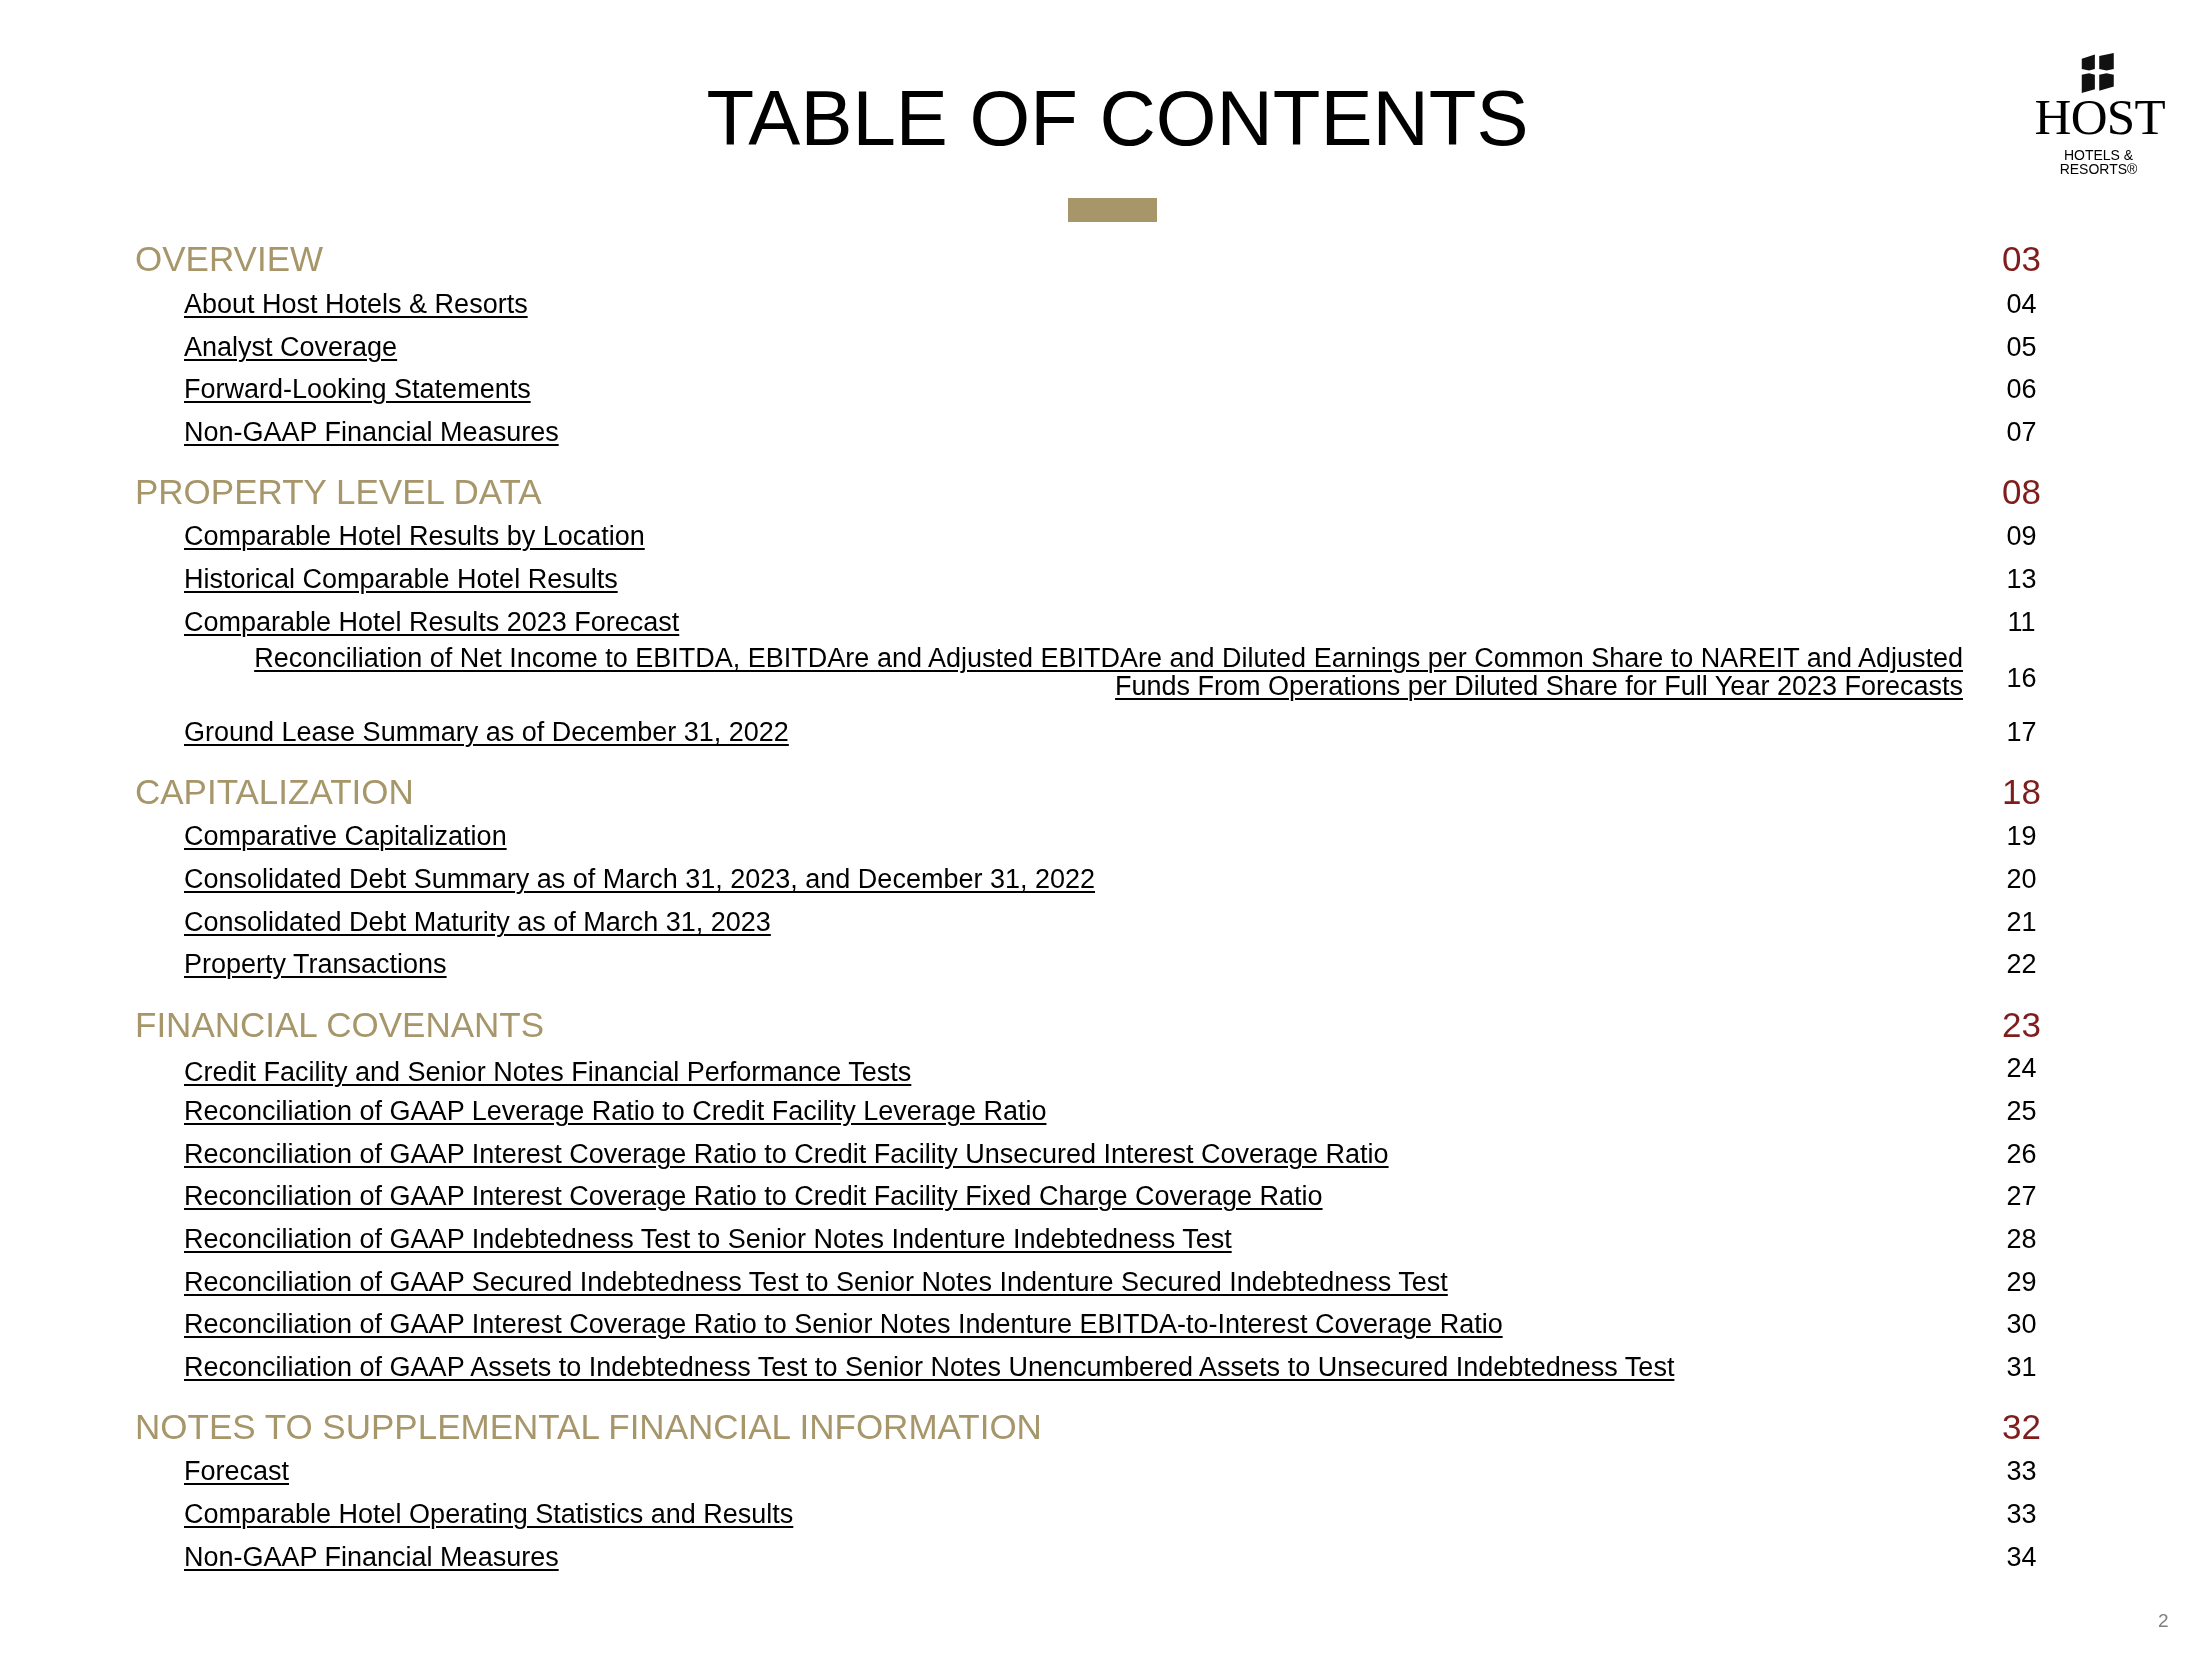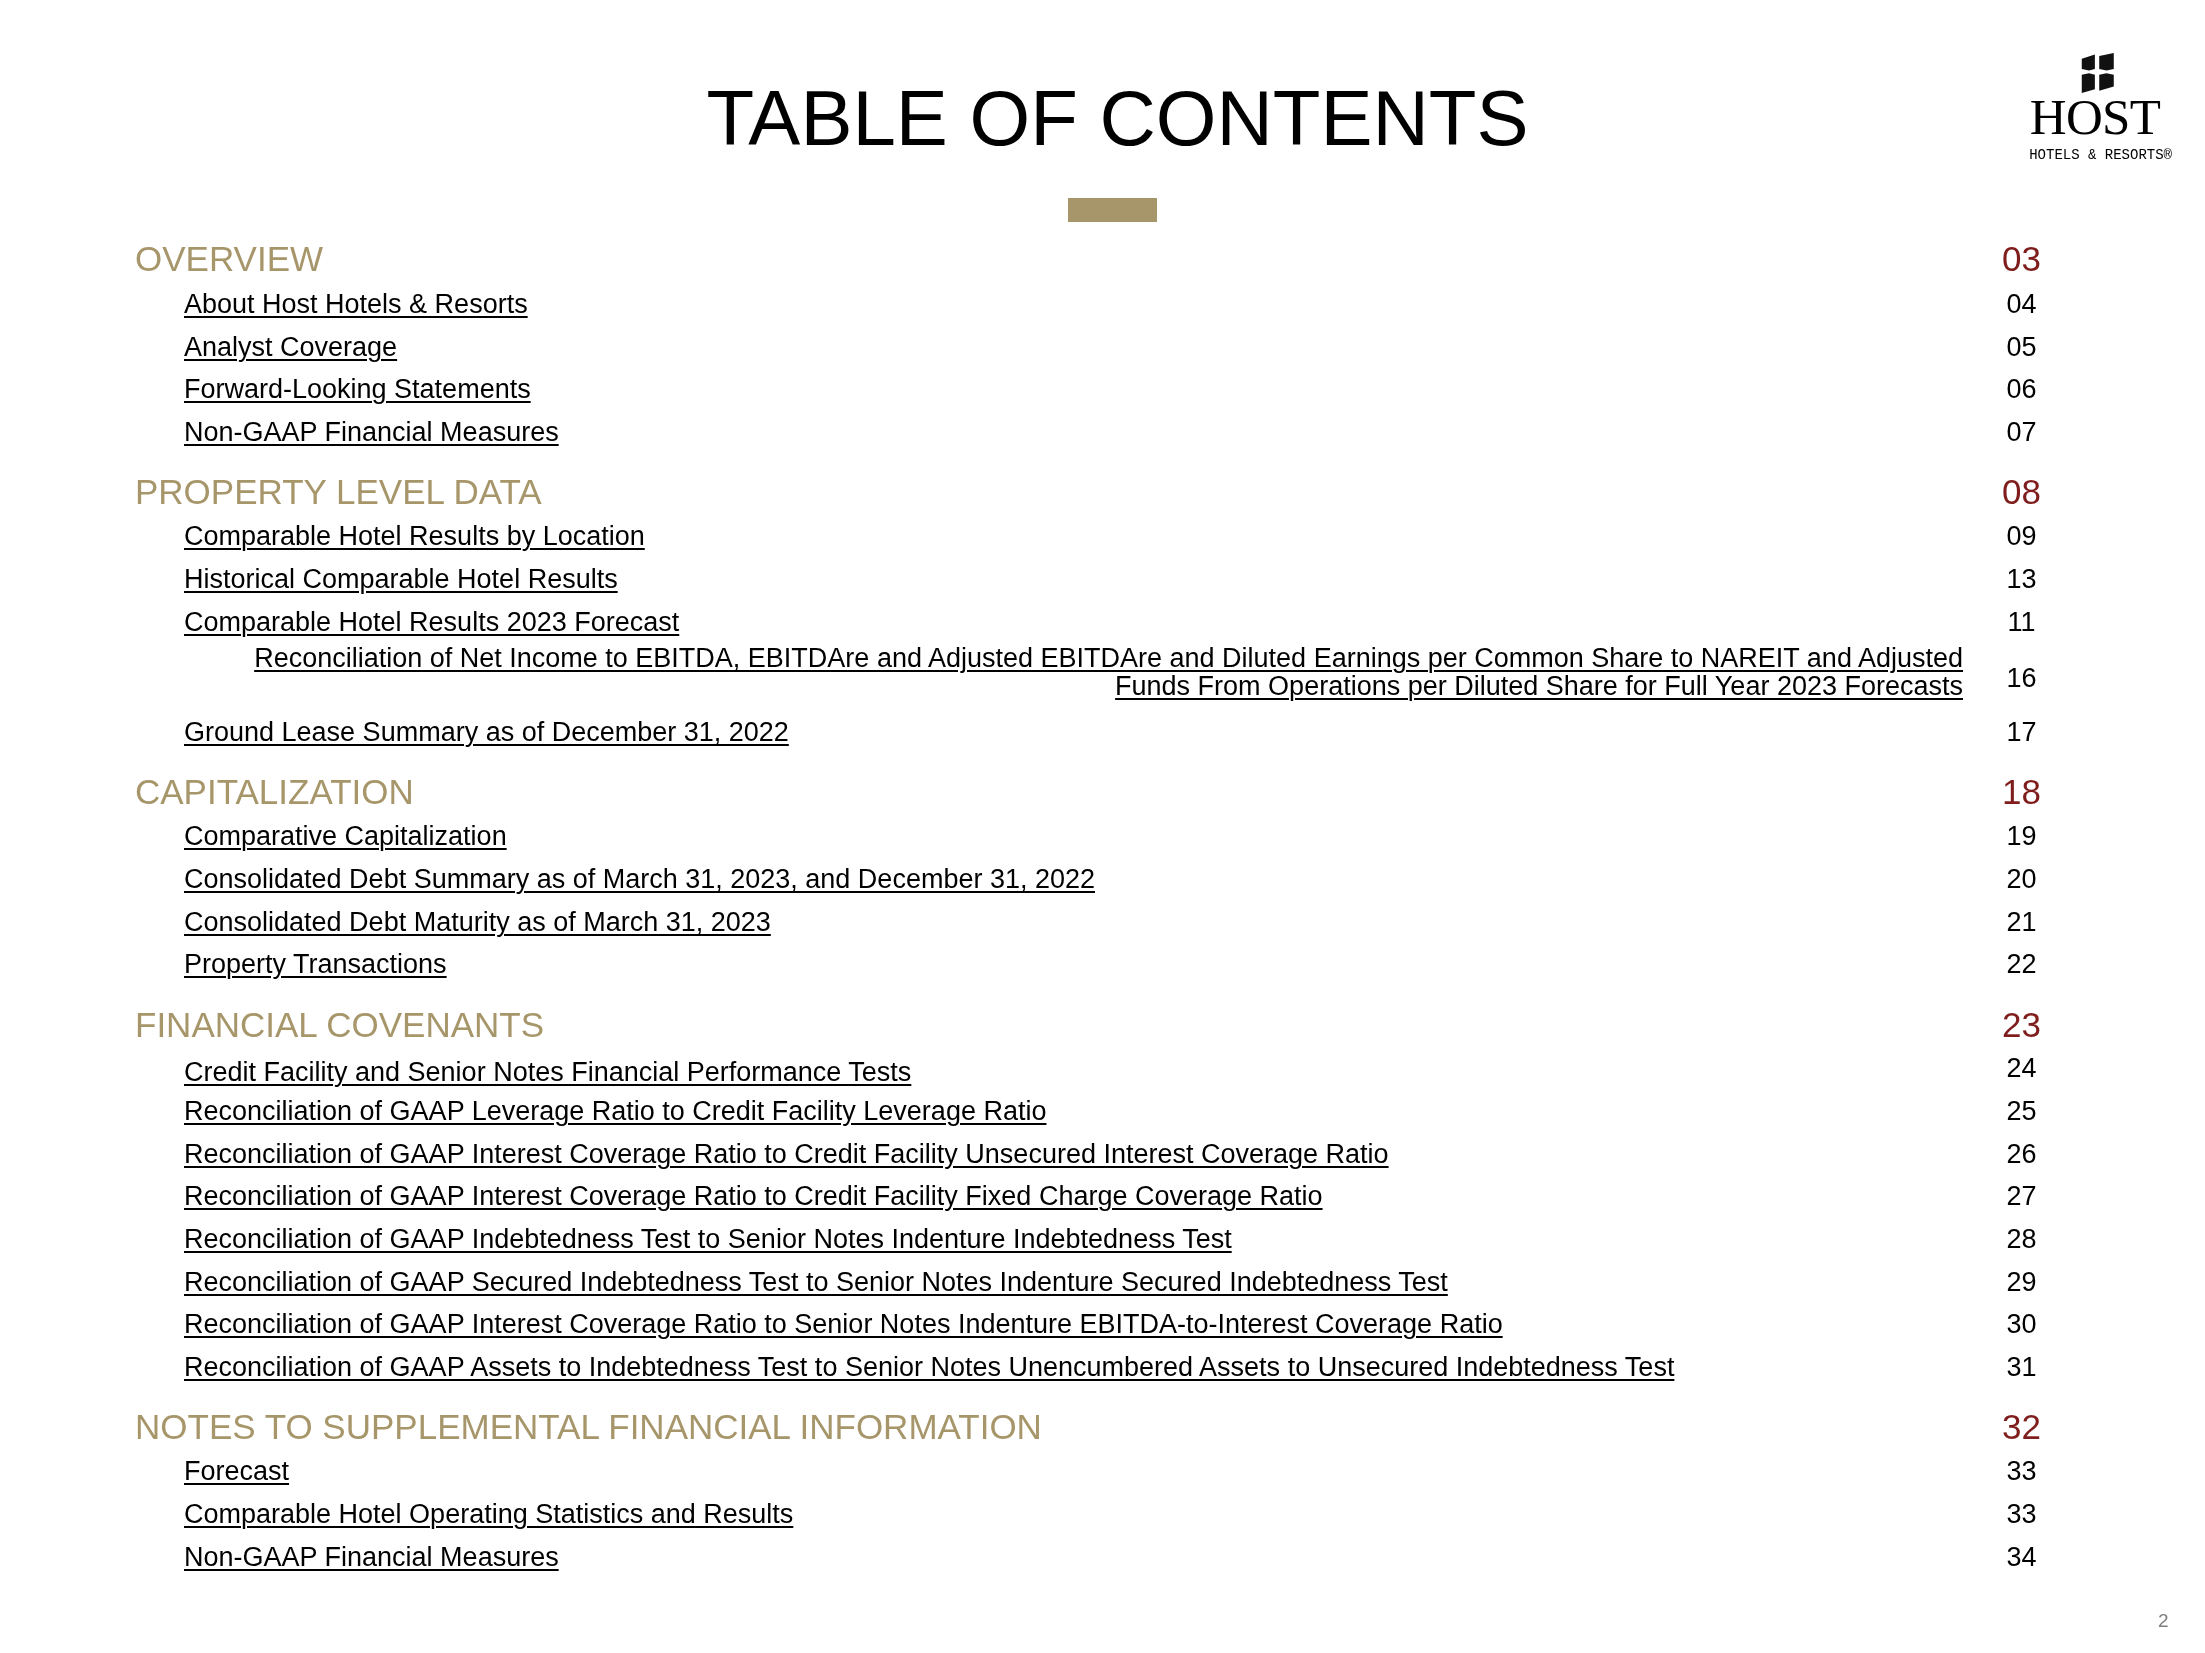--- a/index.html
+++ b/index.html
@@ -3,24 +3,24 @@
 <meta charset="utf-8">
 <style>
   html, body { margin: 0; padding: 0; background: #ffffff; }
   body { width: 2205px; height: 1654px; position: relative; overflow: hidden;
          font-family: "Liberation Sans", sans-serif; color: #000; }
   .title { position: absolute; left: 0; width: 2235px; top: 79px; text-align: center;
            font-size: 78px; font-weight: normal; letter-spacing: 0px; line-height: 1; }
   .title-bar { position: absolute; left: 1068px; top: 198px; width: 89px; height: 24px; background: #A6966A; }
   .logo { position: absolute; left: 2025px; top: 51px; width: 147px; height: 107px; }
   .logo-mark { position: absolute; left: 55px; top: 2.2px; width: 37px; height: 40px; }
-  .logo-host { position: absolute; left: 0; top: 41px; width: 140px; text-align: center;
+  .logo-host { position: absolute; left: 0; top: 41px; width: 140px; text-align: right;
                font-family: "Liberation Serif", serif; font-size: 51px; line-height: 1; letter-spacing: -0.7px; }
-  .logo-sub { position: absolute; left: 0; top: 97px; width: 147px; text-align: right;
-              font-family: Liberation Mono, monospace; font-size: 14px; line-height: 1; letter-spacing: 0px; }
+  .logo-sub { position: absolute; left: 0; top: 97px; width: 147px; text-align: center;
+              font-family: Liberation Sans, sans-serif; font-size: 14px; line-height: 1; letter-spacing: 0px; }
   .row { position: absolute; left: 0; width: 2205px; }
   .sec-label { position: absolute; left: 135px; font-size: 35px; color: #A6966A;
                text-decoration-thickness: 2.9px; text-underline-offset: 4.4px; line-height: 1; white-space: nowrap; }
   .sec-page { position: absolute; left: 1998px; width: 47px; text-align: center; font-size: 35px; color: #7f1d1d; line-height: 1; }
   .item-label { position: absolute; left: 184px; font-size: 27px; color: #000;
                 text-decoration: underline; text-decoration-thickness: 2.2px; text-underline-offset: 2.9px; line-height: 1; white-space: nowrap; text-align: right; }
   .item-label.multi { white-space: normal; width: 1779px; line-height: 28px; }
   .item-page { position: absolute; left: 1998px; width: 47px; text-align: center; font-size: 27px; color: #000000; line-height: 1; }
   .footer-page { position: absolute; left: 2158px; top: 1611px; font-size: 19px; color: #7f7f7f; line-height: 1; }
 </style>

